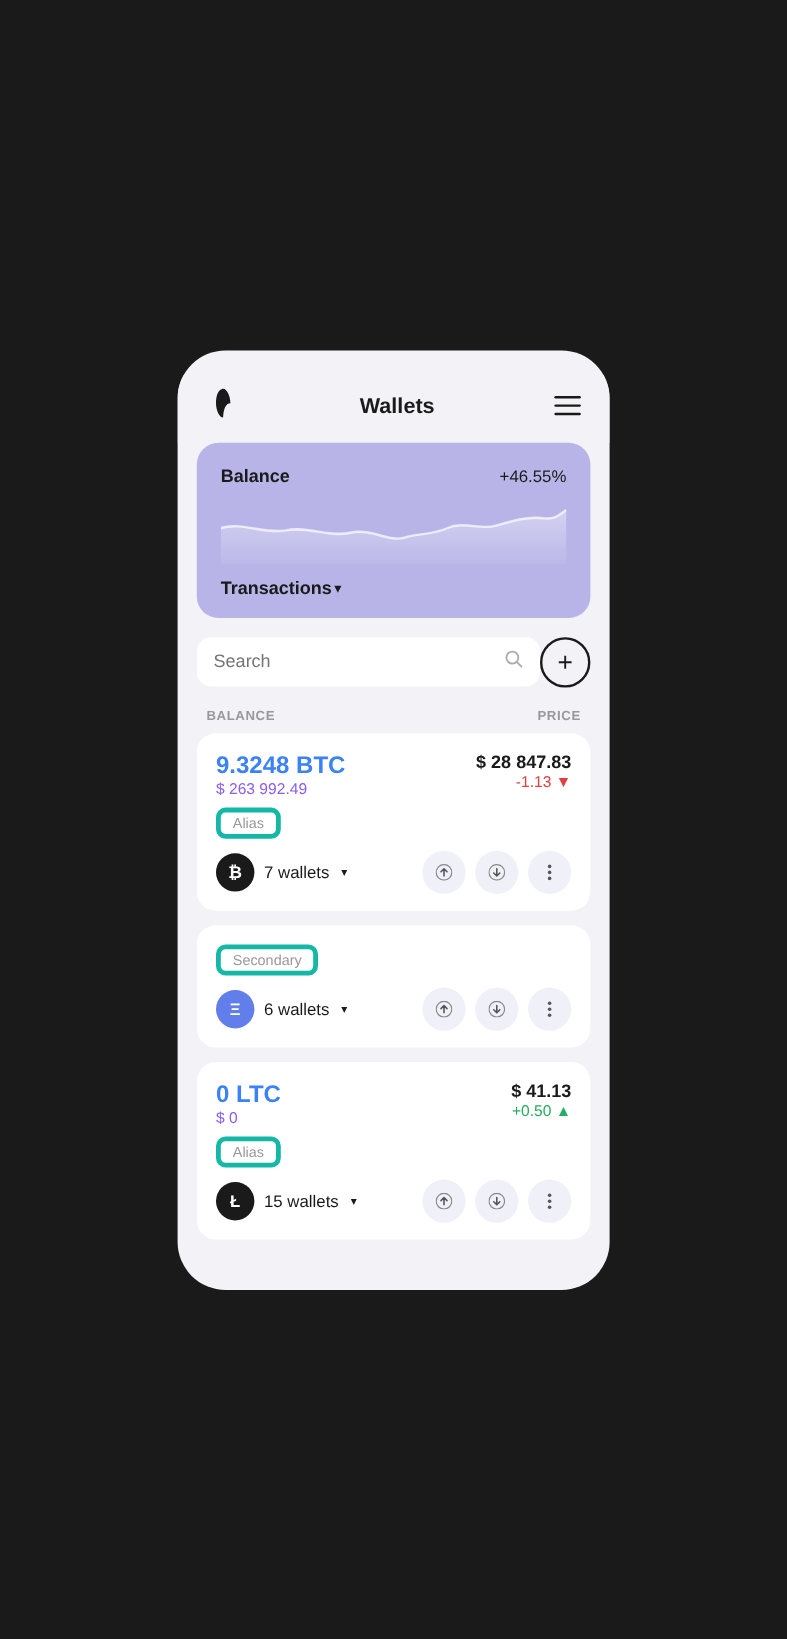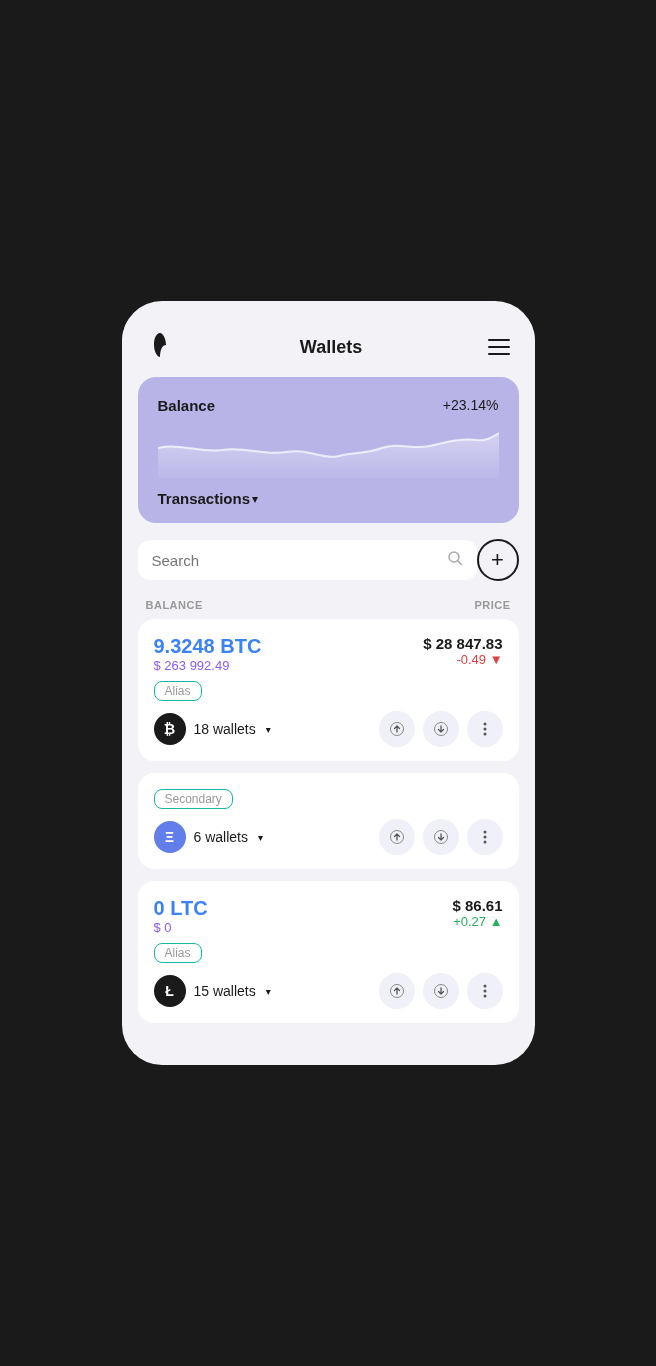--- a/index.html
+++ b/index.html
@@ -5,21 +5,21 @@
     * { box-sizing: border-box; margin: 0; padding: 0; }
     body {
       background: #1a1a1a;
       display: flex;
       justify-content: center;
       align-items: center;
       min-height: 100vh;
       font-family: -apple-system, BlinkMacSystemFont, 'Segoe UI', sans-serif;
     }
     .phone-shell {
-      width: 413px;
+      width: 360px;
       min-height: 760px;
       background: #f2f2f7;
       border-radius: 40px;
       overflow: hidden;
       padding: 20px 0 30px 0;
       position: relative;
     }
     
     .header {
       display: flex;
@@ -195,21 +195,21 @@
       color: #e04040;
       text-align: right;
     }
     .coin-change-pos {
       font-size: 13px;
       color: #27ae60;
       text-align: right;
     }
     .alias-tag {
       display: inline-block;
-      border: 1px solid #14b8a6;
+      border: 4px solid #14b8a6;
       border-radius: 8px;
       padding: 2px 10px;
       font-size: 12px;
       color: #999;
       margin-bottom: 10px;
     }
     .coin-bottom {
       display: flex;
       align-items: center;
       justify-content: space-between;
@@ -279,21 +279,21 @@
     <div class="menu-icon">
       <span></span>
       <span></span>
       <span></span>
     </div>
   </div>
 
   <div class="balance-card">
     <div class="balance-header">
       <span class="balance-label">Balance</span>
-      <span class="balance-change">+23.14%</span>
+      <span class="balance-change">+46.55%</span>
     </div>
     <div class="chart-area">
       <svg viewBox="0 0 320 60" preserveAspectRatio="none" xmlns="http://www.w3.org/2000/svg">
         <defs>
           <linearGradient id="chartGrad" x1="0" y1="0" x2="0" y2="1">
             <stop offset="0%" stop-color="rgba(255,255,255,0.4)"></stop>
             <stop offset="100%" stop-color="rgba(255,255,255,0.05)"></stop>
           </linearGradient>
         </defs>
         <path d="M0,30 C20,25 40,35 60,32 C80,28 100,38 120,34 C140,30 155,42 170,38 C185,34 195,36 210,30 C225,24 240,32 255,28 C270,24 285,20 300,22 C310,23 315,18 320,15" fill="none" stroke="rgba(255,255,255,0.7)" stroke-width="2"></path>
@@ -328,28 +328,28 @@
 
   <div id="coin-cards">
       <div class="coin-card">
     <div class="coin-top">
       <div>
         <div class="coin-amount">9.3248 BTC</div>
         <div class="coin-usd">$ 263 992.49</div>
       </div>
       <div class="price-col">
         <div class="coin-price">$ 28 847.83</div>
-        <div class="coin-change-neg">-0.49 ▼</div>
+        <div class="coin-change-neg">-1.13 ▼</div>
       </div>
     </div>
     <div class="alias-tag">Alias</div>
     <div class="coin-bottom">
       <div class="coin-left">
         <div class="coin-icon coin-icon-btc">₿</div>
-        <span class="wallets-text">18 wallets</span>
+        <span class="wallets-text">7 wallets</span>
         <span class="dropdown-arrow">▾</span>
       </div>
       <div class="coin-actions">
         <button class="action-btn">
           <svg width="14" height="14" viewBox="0 0 14 14" fill="none">
             <circle cx="7" cy="7" r="6.5" stroke="#888" stroke-width="1"></circle>
             <path d="M7 10V4M7 4L4.5 6.5M7 4L9.5 6.5" stroke="#555" stroke-width="1.3" stroke-linecap="round"></path>
           </svg>
         </button>
         <button class="action-btn">
@@ -399,22 +399,22 @@
       </div>
     </div>
   </div>
       <div class="coin-card">
     <div class="coin-top">
       <div>
         <div class="coin-amount">0 LTC</div>
         <div class="coin-usd">$ 0</div>
       </div>
       <div class="price-col">
-        <div class="coin-price">$ 86.61</div>
-        <div class="coin-change-pos">+0.27 ▲</div>
+        <div class="coin-price">$ 41.13</div>
+        <div class="coin-change-pos">+0.50 ▲</div>
       </div>
     </div>
     <div class="alias-tag">Alias</div>
     <div class="coin-bottom">
       <div class="coin-left">
         <div class="coin-icon coin-icon-ltc">Ł</div>
         <span class="wallets-text">15 wallets</span>
         <span class="dropdown-arrow">▾</span>
       </div>
       <div class="coin-actions">

